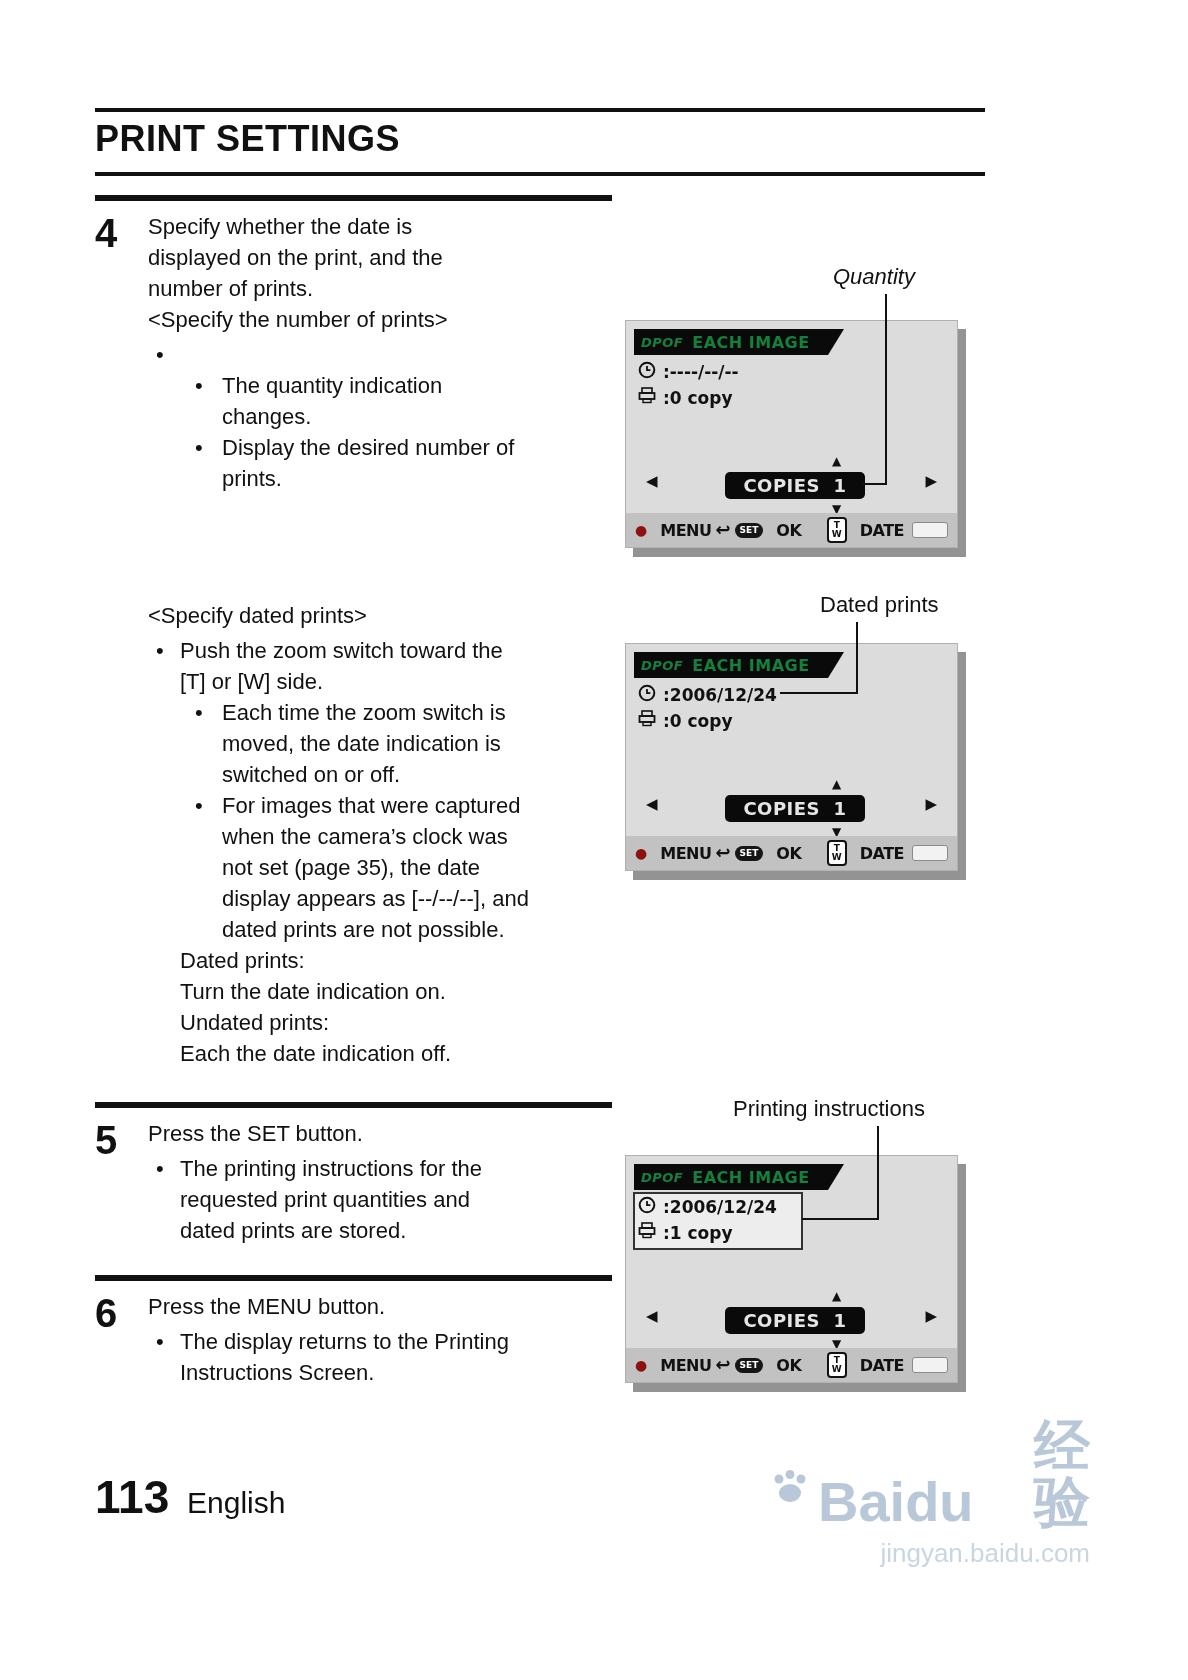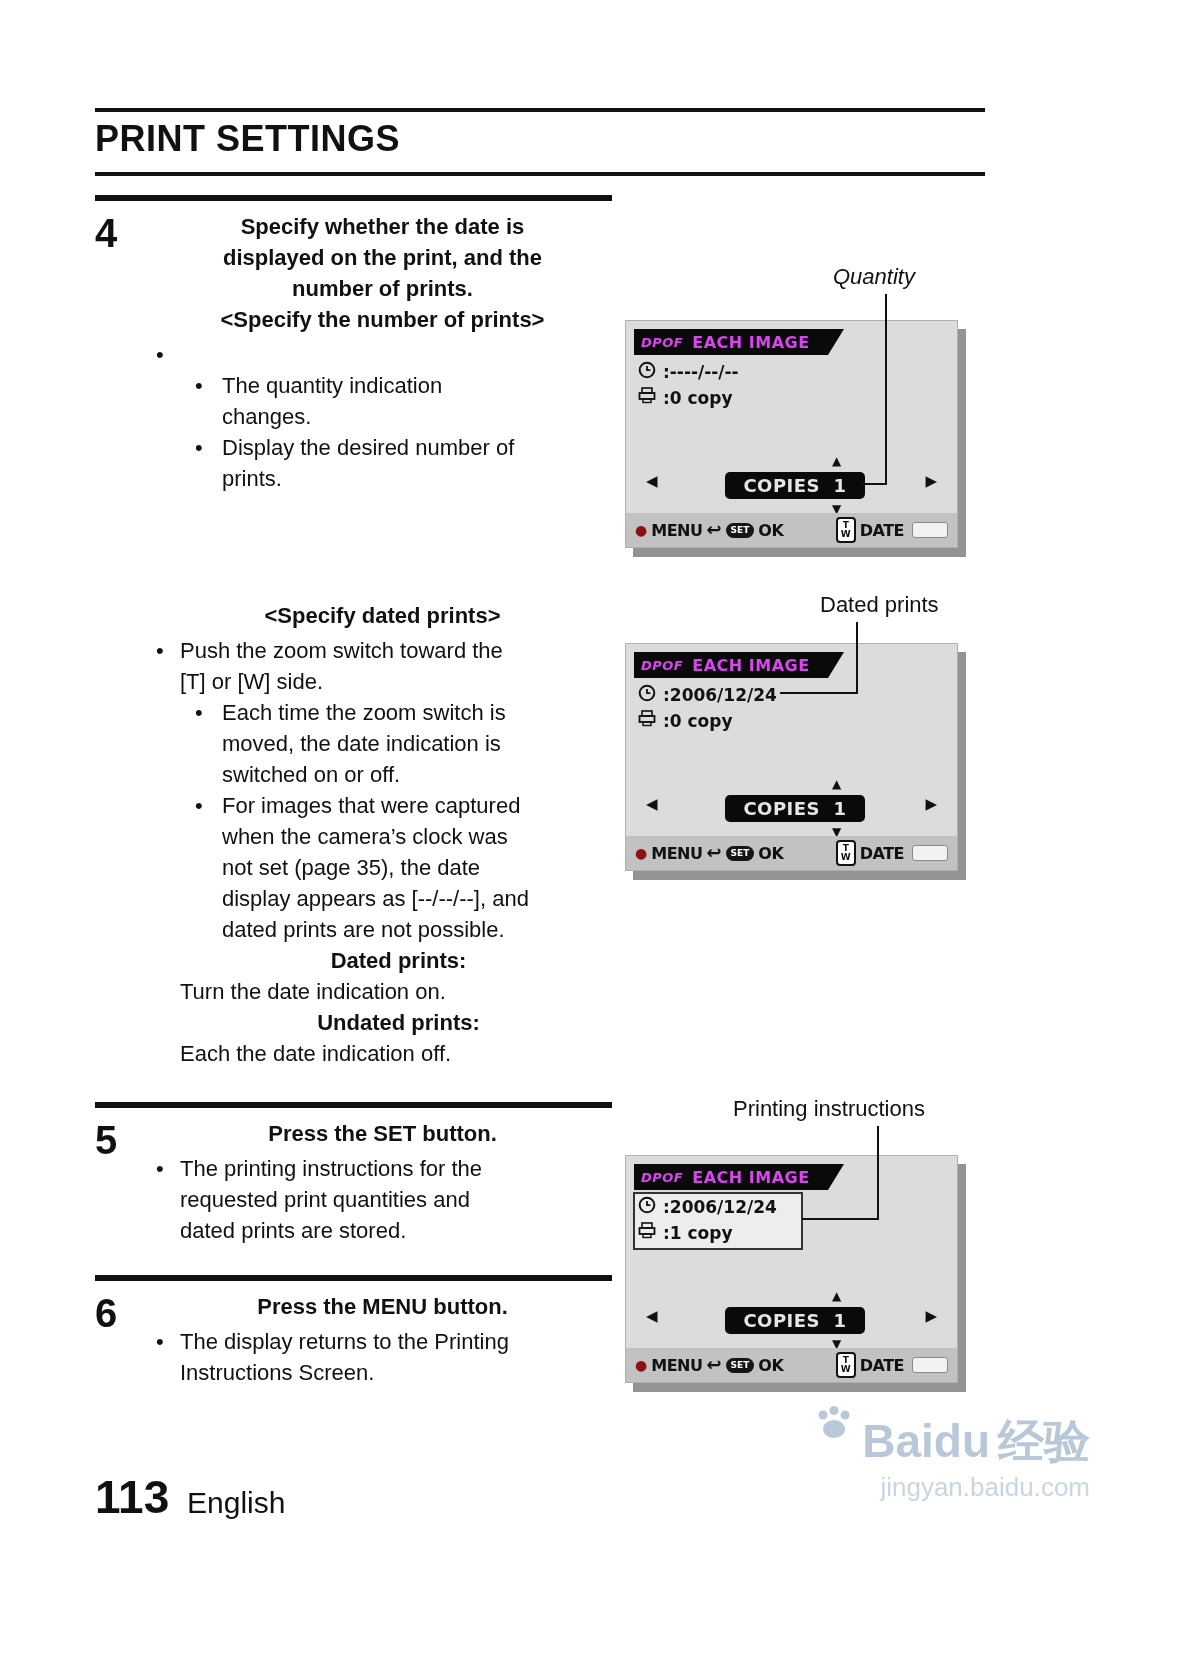--- a/index.html
+++ b/index.html
@@ -10,77 +10,77 @@
   .hr { position:absolute; background:#111; }
 
   .page-title { position:absolute; left:95px; top:118px; font-size:36px; font-weight:bold; letter-spacing:0.5px; }
 
   
   .step { position:absolute; left:95px; width:522px; }
   .step-rule { width:517px; height:6px; background:#111; margin-bottom:10px; }
   .step-body { display:flex; }
   .step-num { flex:0 0 53px; font-size:40px; font-weight:bold; line-height:1; padding-top:2px; }
   .step-content { flex:1; font-size:22px; line-height:31px; }
-  .bold { font-weight:bold;text-align:center; }
+  .bold { font-weight:normal; }
   .ml { white-space:pre-line; }
 
   .b1 { display:flex; }
   .b1 > .marker { flex:0 0 32px; padding-left:8px; }
   .b2 { display:flex; padding-left:47px; }
   .b2 > .marker { flex:0 0 27px; }
   .marker::before { content:"•"; }
 
   .gap-big { margin-top:106px; }
   .dated-block { }
   .bullet-after-head { margin-top:4px; }
 
   
   .screen { position:absolute; width:333px; height:228px; background:#dcdcdc; border:1px solid #b0b0b0;
             box-shadow:8px 9px 0 rgba(128,128,128,0.85); font-family:"DejaVu Sans", sans-serif; }
-  .scr-header { position:absolute; left:8px; top:8px; width:210px; height:26px; background:#0a0a0a; color:#d946ef;
+  .scr-header { position:absolute; left:8px; top:8px; width:210px; height:26px; background:#0a0a0a; color:#15803d;
                 display:flex; align-items:center; gap:9px; padding-left:7px;
                 clip-path:polygon(0 0,100% 0,calc(100% - 16px) 100%,0 100%); }
   .dpof { font-size:13px; font-weight:bold; font-style:italic; letter-spacing:0.5px; }
   .scr-title { font-size:16px; font-weight:bold; letter-spacing:0.5px; }
   .row { position:absolute; left:12px; display:flex; align-items:center; gap:7px; font-weight:bold; font-size:17px; z-index:2; }
   .date-row { top:40px; }
   .copy-row { top:66px;text-align:center; }
   .info-box { position:absolute; left:7px; top:36px; width:170px; height:58px; background:#ededed; border:2px solid #333; z-index:1; }
   .arr { position:absolute; top:153px; font-size:15px; line-height:1; }
   .arr.left { left:20px; }
   .arr.right { right:20px; }
   .spin { position:absolute; left:206px; font-size:12px; line-height:1; }
   .spin.up { top:134px; }
   .spin.down { top:182px; }
   .copies-bar { position:absolute; left:99px; top:151px; width:140px; height:27px; background:#0a0a0a; color:#e5e5e5;
                 border-radius:5px; font-size:18px; font-weight:bold; display:flex; align-items:center; justify-content:center;
                 white-space:pre; letter-spacing:0.5px; z-index:2; }
   .scr-footer { position:absolute; left:0; bottom:0; width:100%; height:34px; background:#c2c2c2;
                 display:flex; align-items:center; padding:0 9px; gap:4px; }
   .menu-dot { color:#8e1111; font-size:14px; line-height:1; }
-  .f-bold { font-weight:bold; font-size:16px; letter-spacing:-0.5px; }
+  .f-bold { font-weight:bold; font-size:16px; letter-spacing:-0.5px;margin-left:9px; }
   .ret { font-weight:bold; font-size:18px; line-height:1; }
   .set-pill { background:#161616; color:#fff; font-size:9px; font-weight:bold; padding:3px 5px; border-radius:9px; line-height:1; }
   .f-spacer { flex:1; }
   .tw-box { width:20px; height:26px; background:#fff; border:2px solid #111; border-radius:4px;
             display:flex; flex-direction:column; align-items:center; justify-content:center;
             font-size:9px; font-weight:bold; line-height:9px; }
   .battery { width:36px; height:16px; background:#f2f2f2; border:1px solid #8a8a8a; border-radius:3px; margin-left:4px; }
 
   
   .callout { position:absolute; font-size:22px; color:#111; z-index:6; }
   .cline { position:absolute; background:#111; z-index:6; }
 
   
   .page-num { position:absolute; left:95px; top:1470px; font-size:46px; font-weight:bold; }
   .lang { position:absolute; left:187px; top:1486px; font-size:30px; }
 
   
   .watermark { position:absolute; left:770px; top:1418px; width:320px; text-align:right; color:#b9c8d8; }
-  .wm-row { display:flex; justify-content:flex-end; align-items:flex-end; gap:8px; font-size:46px; font-weight:bold; line-height:1;text-align:right; }
+  .wm-row { display:flex; justify-content:flex-end; align-items:flex-end; gap:8px; font-size:56px; font-weight:bold; line-height:1;text-align:right; }
   .wm-paw { position:relative; top:-16px; }
   .wm-url { margin-top:8px; font-size:26px; color:#c9d6e2; }
 </style>
 </head>
 <body>
 
 <div class="page">
 
   <div class="hr" style="left:95px; top:108px; width:890px; height:4px;"></div>
   <h1 class="page-title">PRINT SETTINGS</h1>

